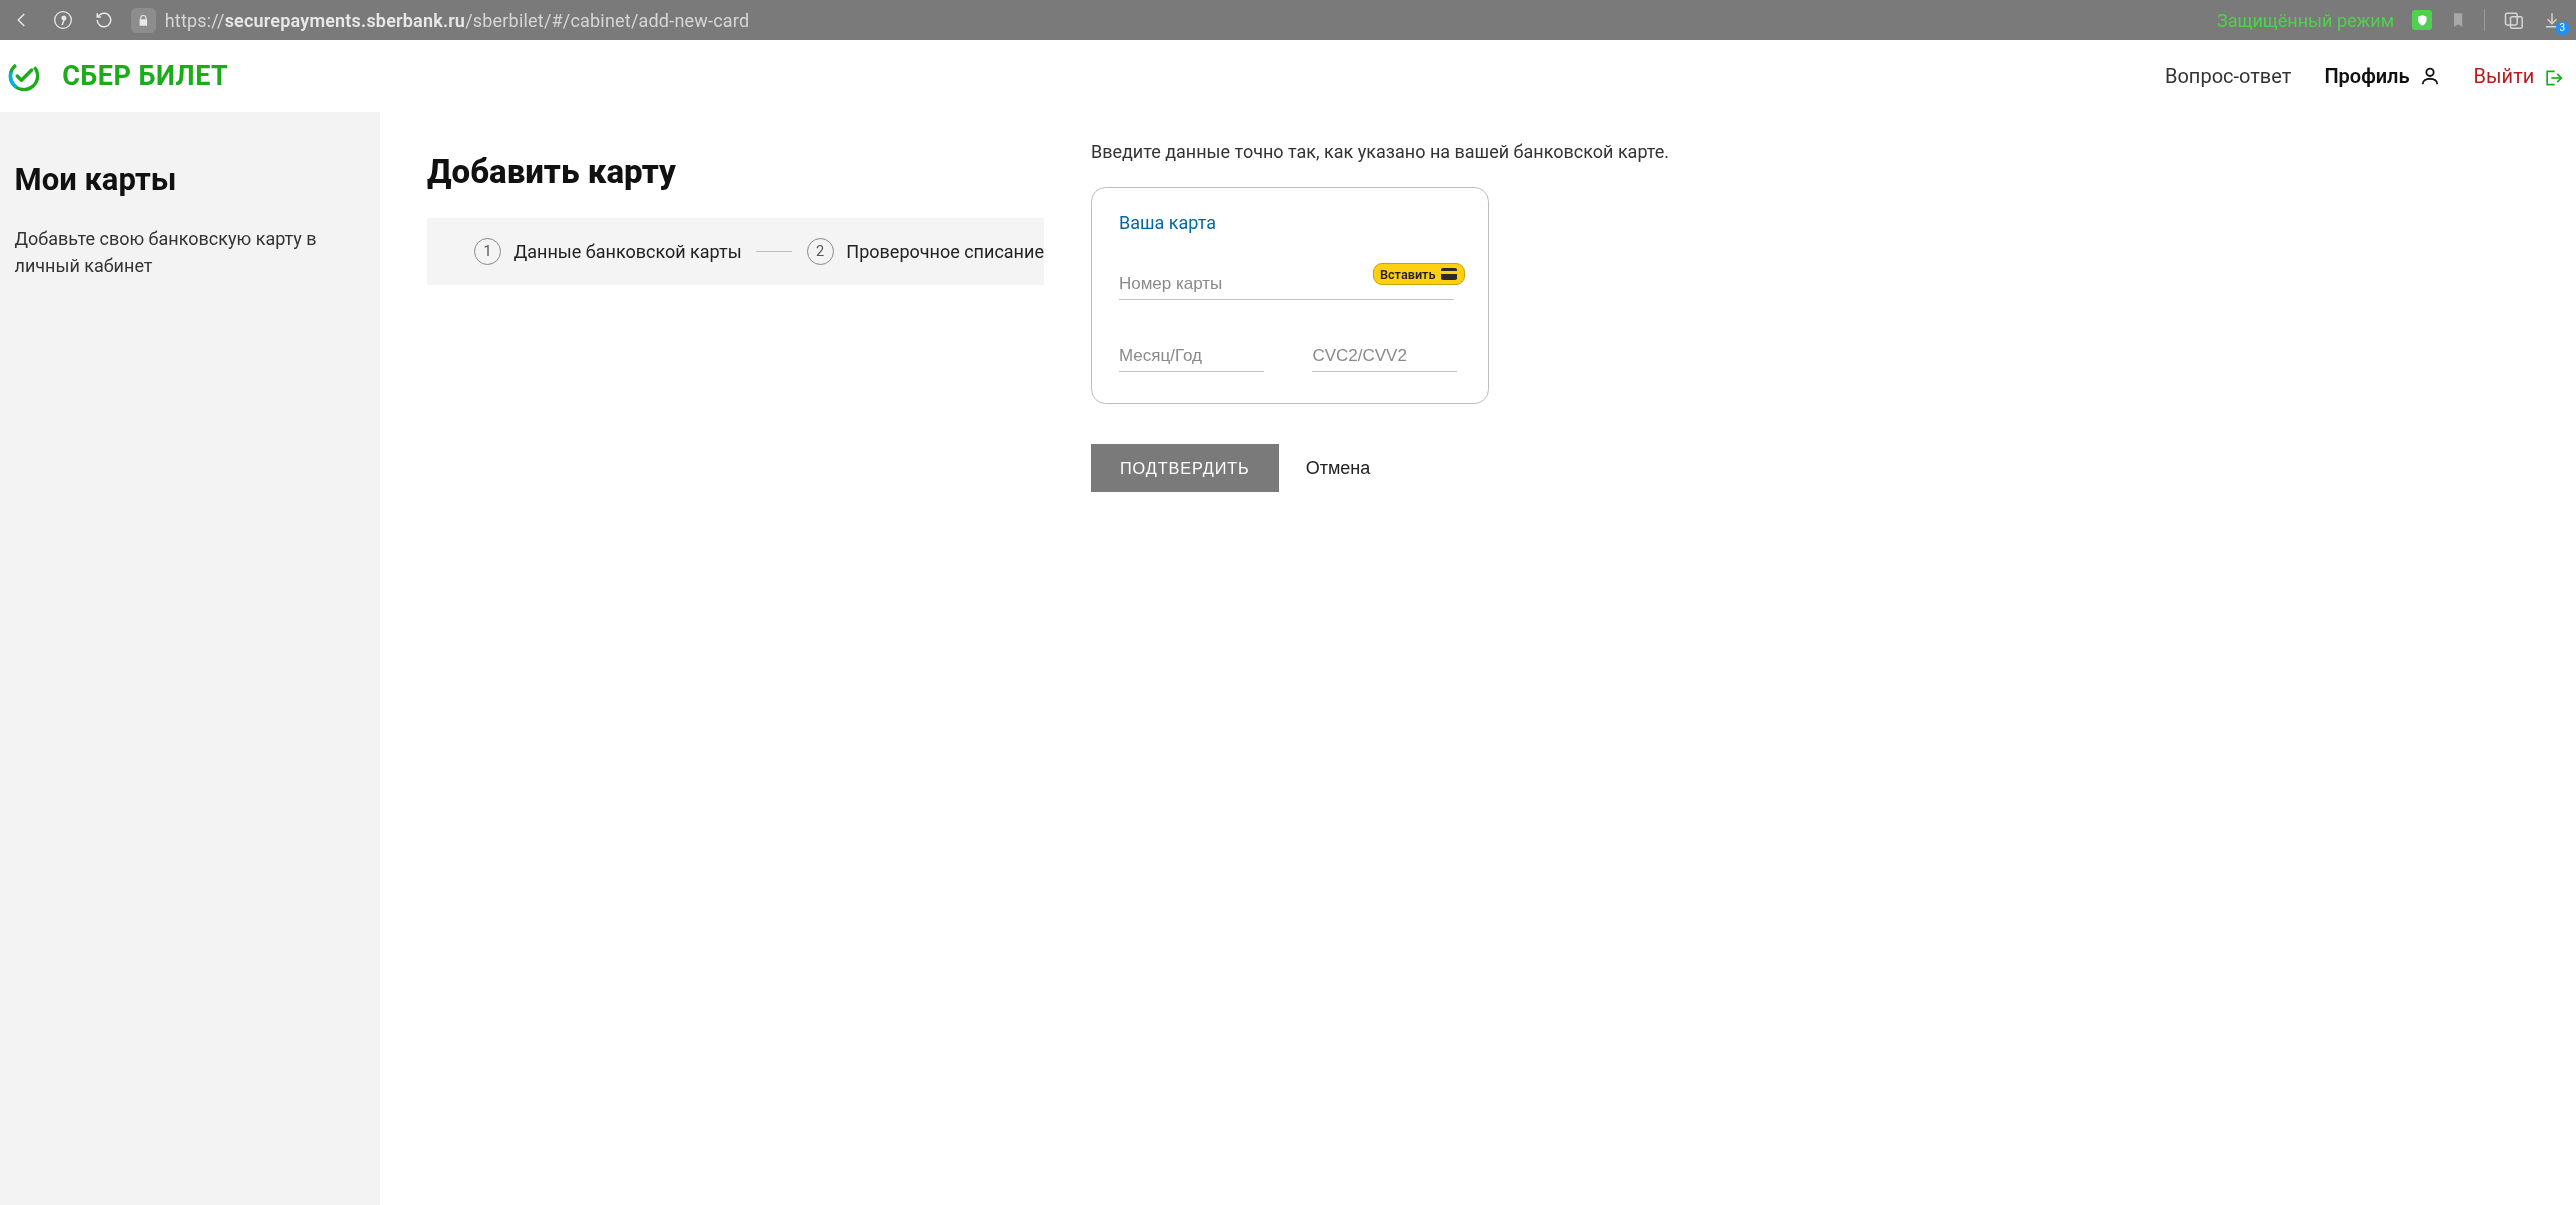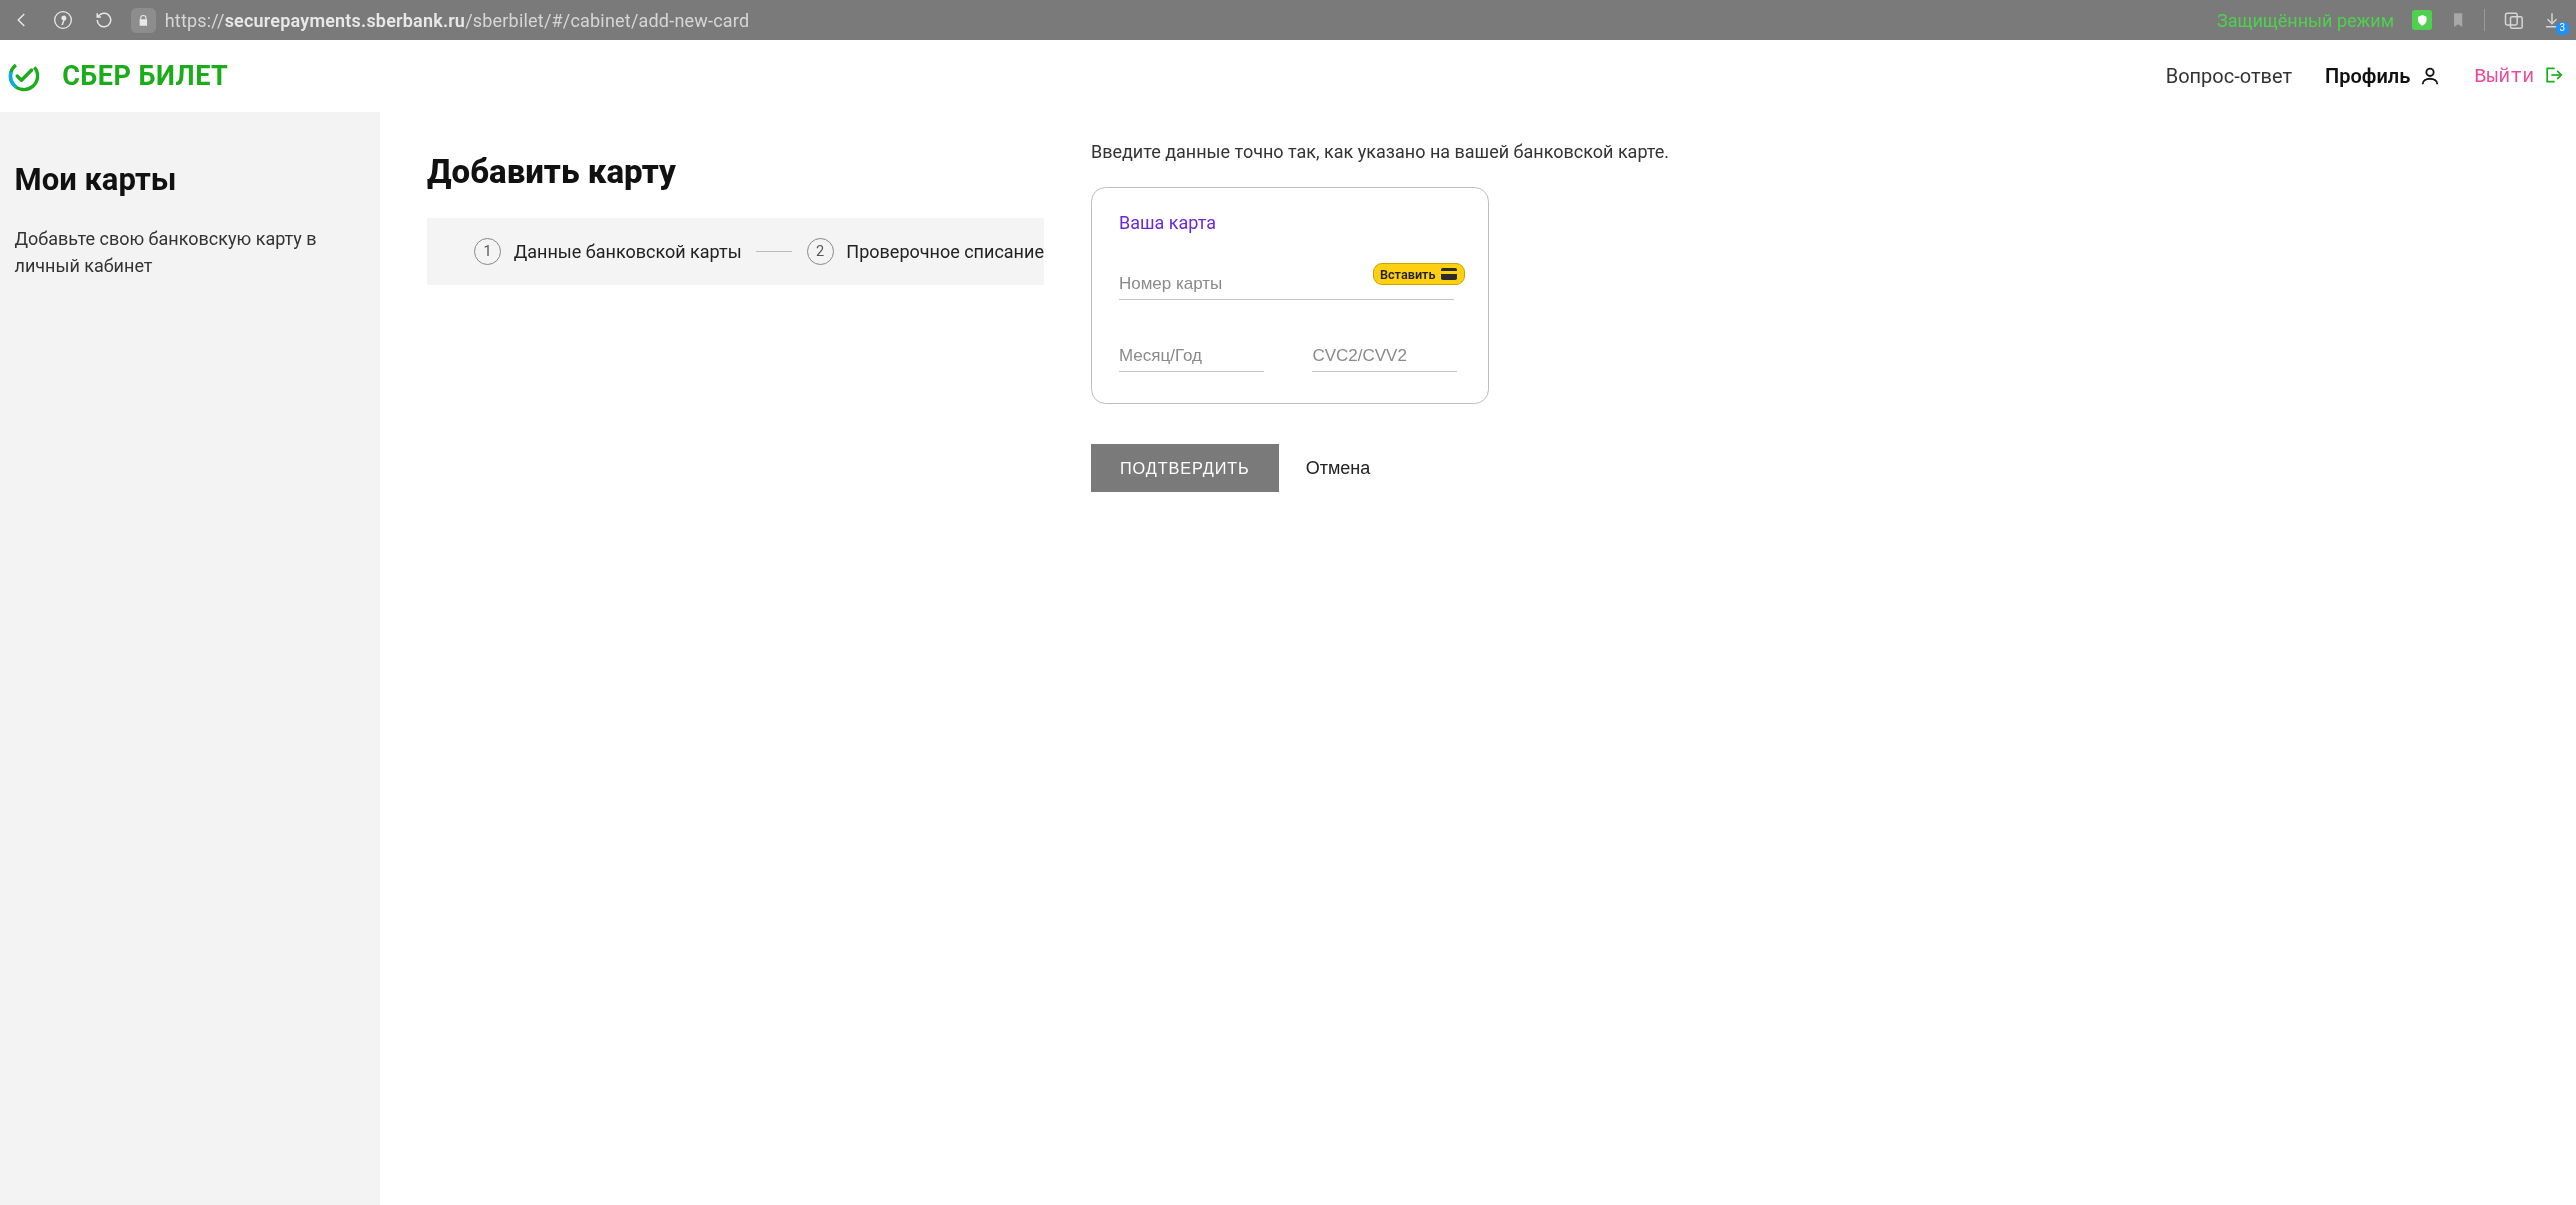--- a/index.html
+++ b/index.html
@@ -44,21 +44,21 @@
     background: #fff;
     display: flex;
     align-items: center;
     padding: 0 12.7px 0 7.2px;
   }
   .brand { display: flex; align-items: center; gap: 21px; }
   .brand-text { font-size: 27px; font-weight: 700; color: #1bab1b; letter-spacing: 0.5px; }
   .site-nav { margin-left: auto; display: flex; align-items: center; gap: 33px; font-size: 20px; }
   .nav-faq { color: #333; }
   .nav-profile { color: #111; font-weight: 600; display: flex; align-items: center; gap: 9px; }
-  .nav-logout { color: #ec4899; display: flex; align-items: flex-start; gap: 9px; font-family: Liberation Mono, monospace; }
+  .nav-logout { color: #b91c1c; display: flex; align-items: flex-end; gap: 9px; }
 
   
   .layout { flex: 1; display: flex; min-height: 0; }
   .sidebar {
     width: 380px;
     background: #f3f3f3;
     padding: 49px 14.5px 0 14.5px;
   }
   .sidebar h1 { font-size: 31px; font-weight: 700; color: #111; margin-bottom: 27px; }
   .sidebar p  { font-size: 18px; color: #333; line-height: 1.5; }
@@ -85,21 +85,21 @@
 
   .content { background: #fff; padding: 29px 0 36px 47px; }
   .hint { font-size: 18px; color: #333; margin-bottom: 25px; }
 
   .card-box {
     width: 398px;
     border: 1.4px solid #bdbdbd;
     border-radius: 14.5px;
     padding: 23.5px 27px 31px 27px;
   }
-  .card-title { font-size: 18px; color: #6d28d9; margin-bottom: 36px; }
+  .card-title { font-size: 18px; color: #0369a1; margin-bottom: 36px; }
   .field { position: relative; }
   .input {
     border: none; border-bottom: 1.4px solid #c7c7c7;
     font-size: 17px; padding: 5.4px 0; outline: none; background: transparent;
     color: #333; width: 100%;
   }
   .input::placeholder { color: #8a8a8a; }
   .card-number-row { position: relative; margin-bottom: 40px; }
   .card-number-row .input { width: 335px; }
   .paste-badge {

